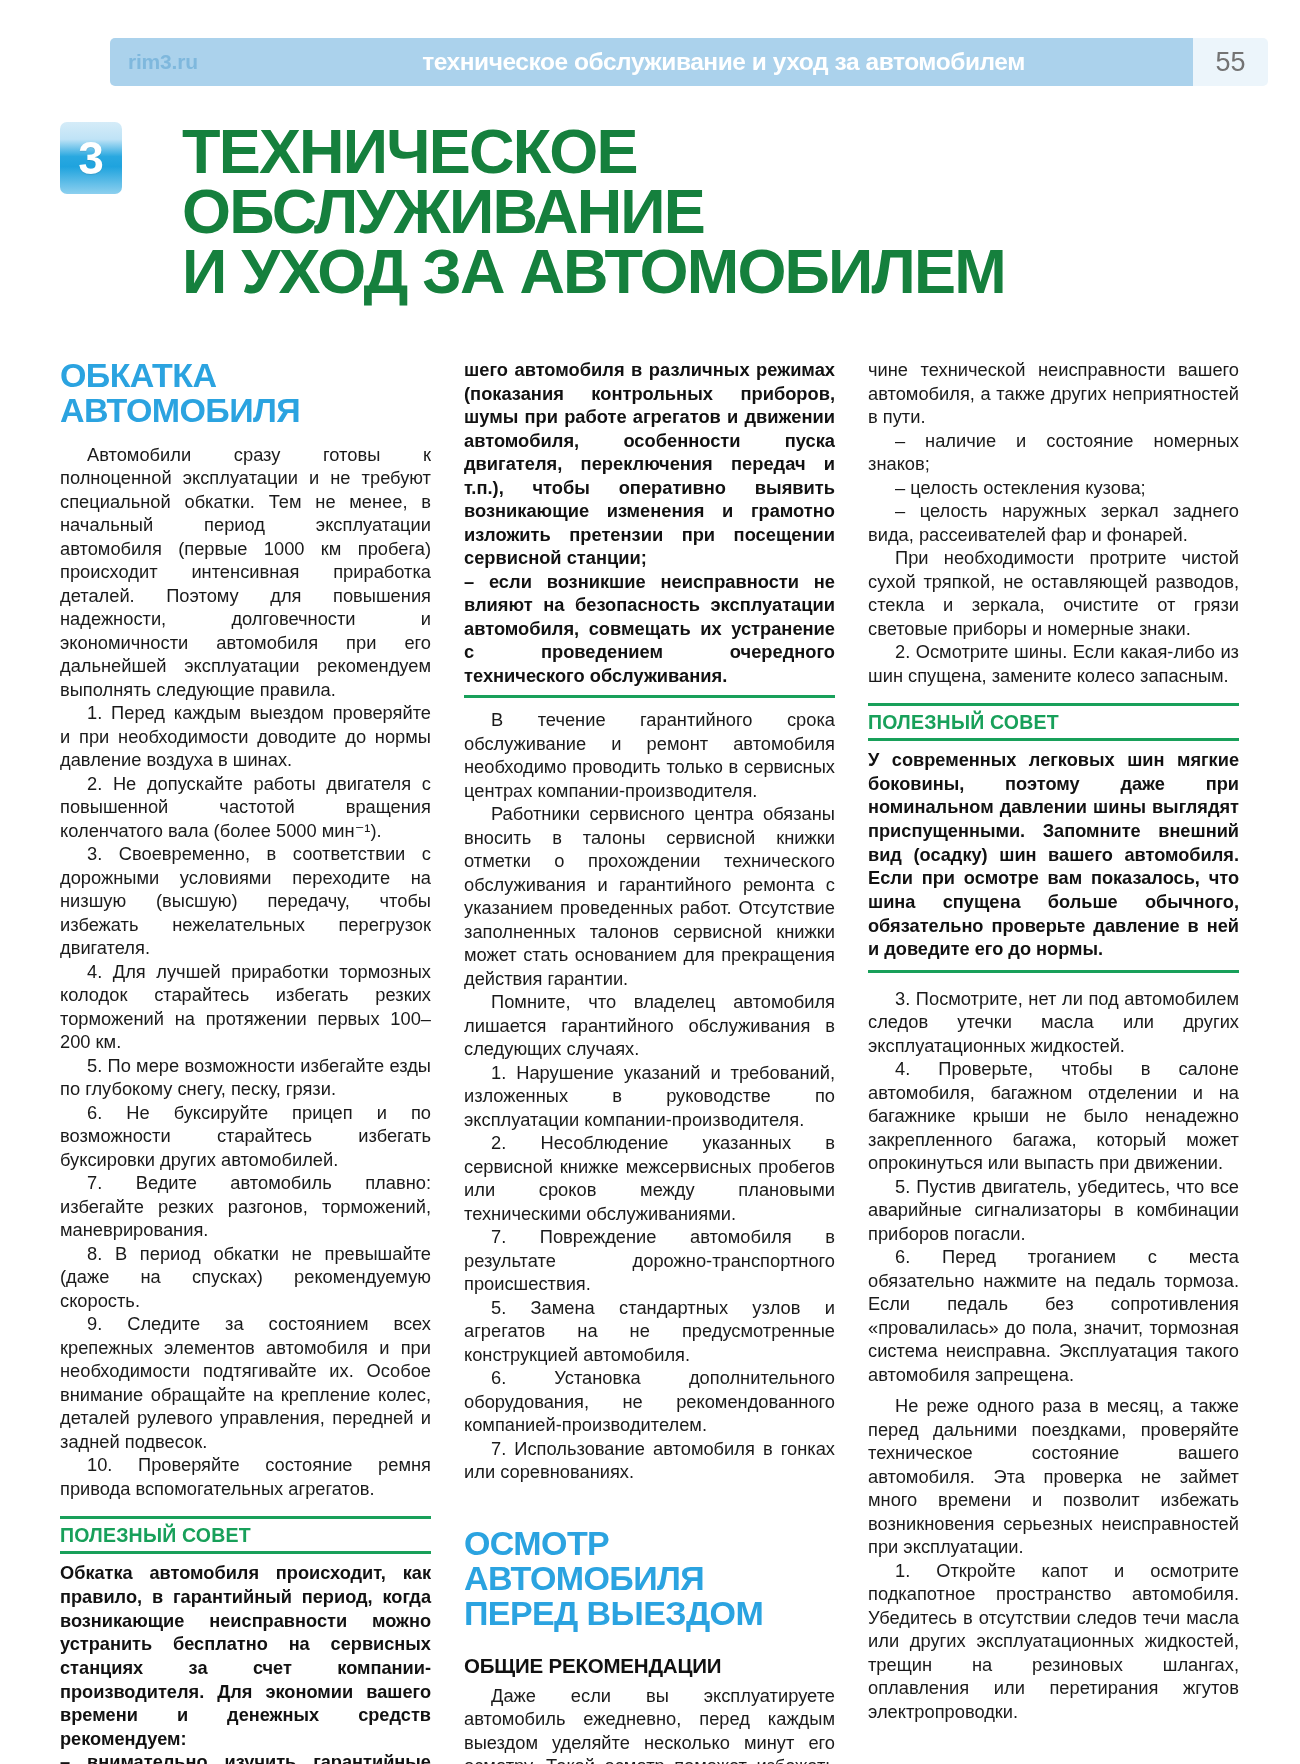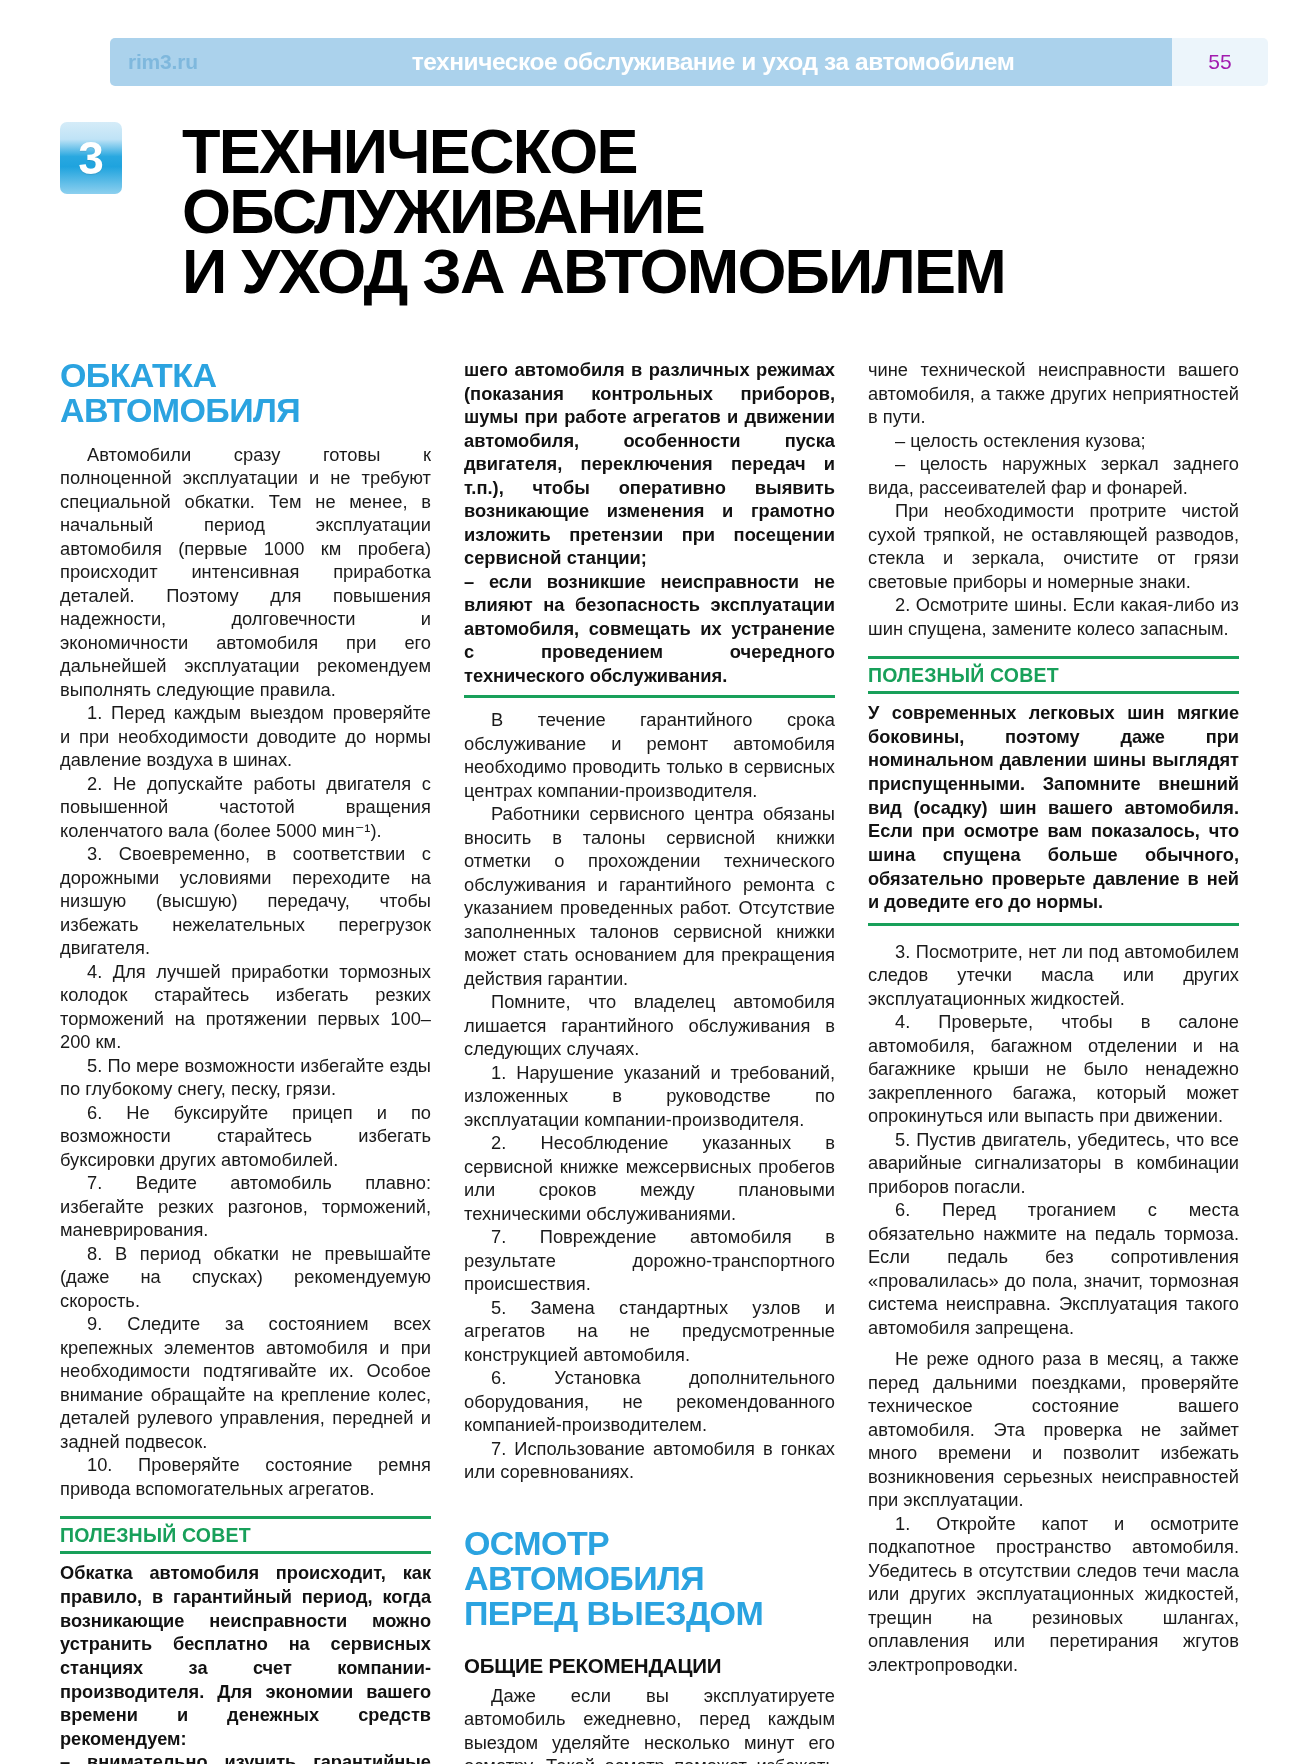--- a/index.html
+++ b/index.html
@@ -51,28 +51,28 @@
     text-align: center;
     color: #ffffff;
     font-size: 24.5px;
     font-weight: bold;
     letter-spacing: -0.45px;
     padding-right: 6px;
     padding-left: 150px;
     box-sizing: border-box;
   }
   .header-page-num {
-    width: 96px;
+    width: 75px;
     background: #ecf5fb;
     border-radius: 0 5px 5px 0;
     display: flex;
     align-items: center;
     justify-content: center;
-    color: #a21caf;
-    font-size: 21px;
+    color: #737373;
+    font-size: 27px;
     font-weight: normal;
   }
 
   
   .chapter-block {
     position: absolute;
     left: 60px;
     top: 122px;
     width: 1180px;
   }
@@ -92,21 +92,21 @@
     justify-content: center;
     line-height: 1;
     text-shadow: 0 1px 1px rgba(0,0,0,0.10);
   }
   .chapter-title {
     margin-left: 122px;
     font-size: 63px;
     font-weight: bold;
     line-height: 0.95;
     letter-spacing: -1.8px;
-    color: #000000;
+    color: #15803d;
     white-space: nowrap;
   }
   .chapter-title div { display: block; }
 
   
   .columns {
     position: absolute;
     left: 60px;
     top: 358px;
     width: 1180px;
@@ -269,20 +269,21 @@
       <span>ПЕРЕД ВЫЕЗДОМ</span>
     </h2>
 
     <h3 class="subsection-head">ОБЩИЕ РЕКОМЕНДАЦИИ</h3>
 
     <p class="body indent">Даже если вы эксплуатируете автомобиль ежедневно, перед каждым выездом уделяйте несколько минут его осмотру. Такой осмотр поможет избежать дорожно-транспортных происшествий по при-</p>
   </div>
 
   <div class="col">
     <p class="body noindent">чине технической неисправности вашего автомобиля, а также других неприятностей в пути.</p>
+    <p class="body indent">– наличие и состояние номерных знаков;</p>
     <p class="body indent">– целость остекления кузова;</p>
     <p class="body indent">– целость наружных зеркал заднего вида, рассеивателей фар и фонарей.</p>
     <p class="body indent">При необходимости протрите чистой сухой тряпкой, не оставляющей разводов, стекла и зеркала, очистите от грязи световые приборы и номерные знаки.</p>
     <p class="body indent">2. Осмотрите шины. Если какая-либо из шин спущена, замените колесо запасным.</p>
 
     <div class="tip-box">
       <div class="tip-rule"></div>
       <div class="tip-title">ПОЛЕЗНЫЙ СОВЕТ</div>
       <div class="tip-body">
         <p>У современных легковых шин мягкие боковины, поэтому даже при номинальном давлении шины выглядят приспущенными. Запомните внешний вид (осадку) шин вашего автомобиля. Если при осмотре вам показалось, что шина спущена больше обычного, обязательно проверьте давление в ней и доведите его до нормы.</p>

